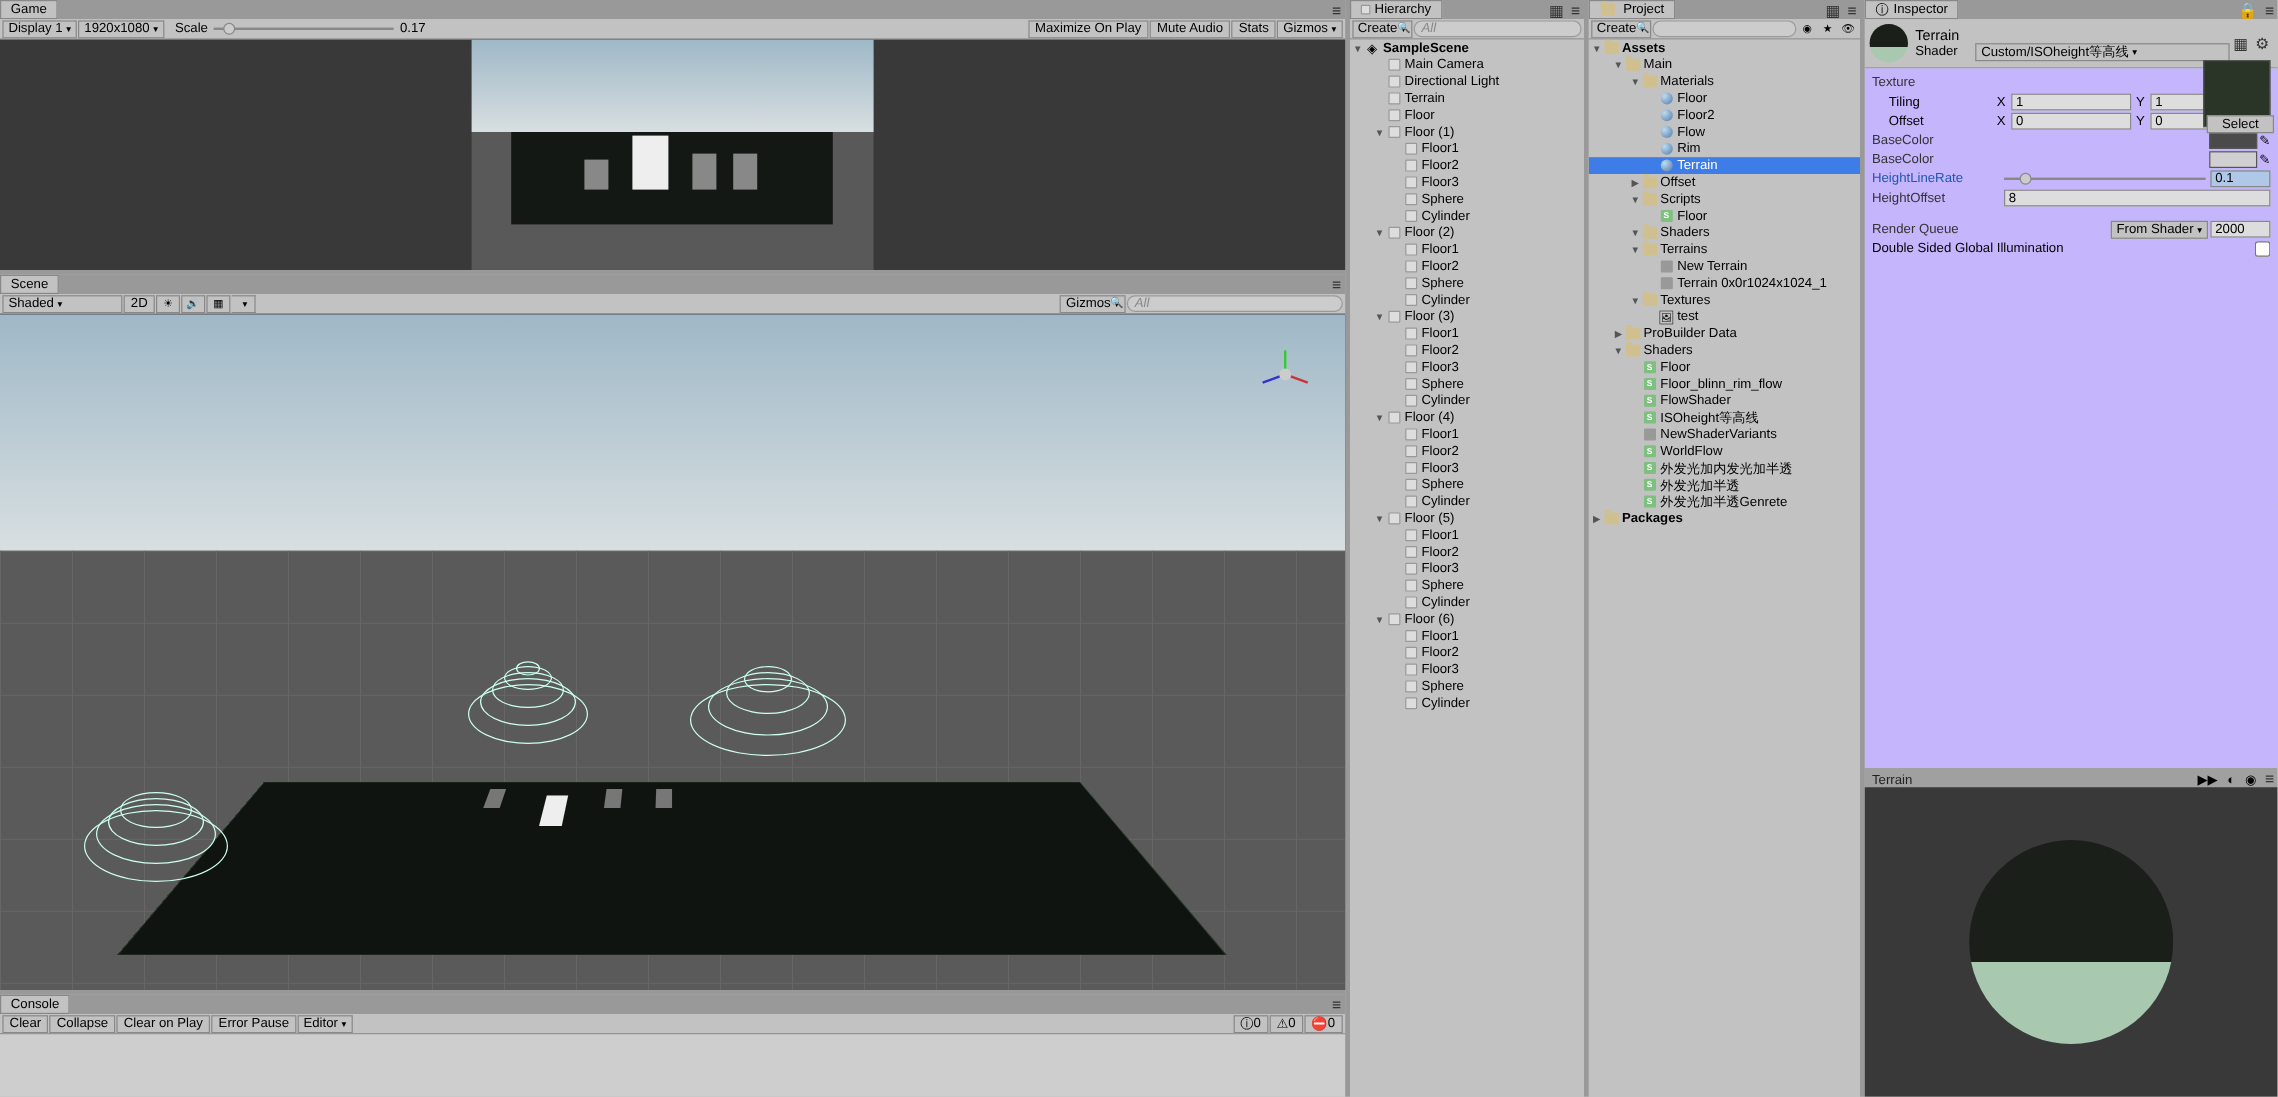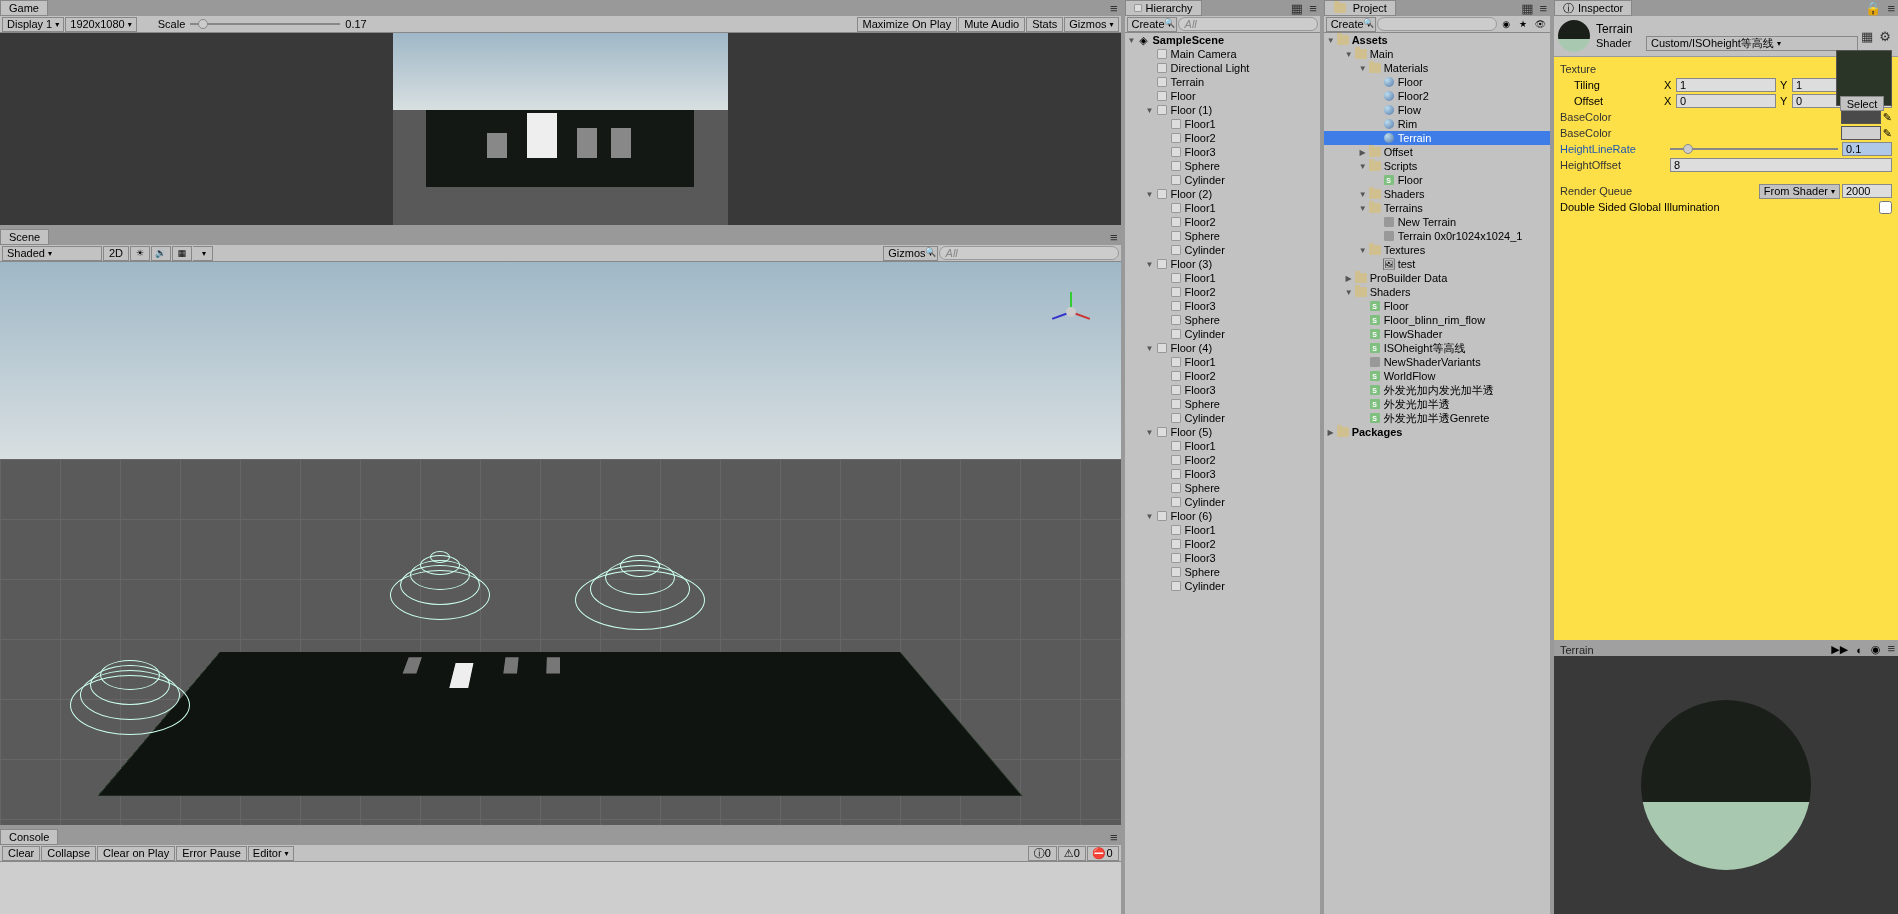--- a/index.html
+++ b/index.html
@@ -58,21 +58,21 @@
         </div>
       <span class="panel-menu" style="margin-left:auto">≡</span>
     </div>
     <div class="toolbar">
       <div class="dropdown">
           <span>Display 1</span>
         </div>
       <div class="dropdown">
           <span>1920x1080</span>
         </div>
-      <span style="margin-left:20px">Scale</span>
+      <span style="margin-left:8px">Scale</span>
       <div class="slider" style="width:150px;flex:none;margin:0 4px">
           <div class="slider-track"></div>
           <div class="slider-thumb" style="left:5%"></div>
         </div>
       <span>0.17</span>
       <div style="flex:1"></div>
       <div class="btn">
           <span>Maximize On Play</span>
         </div>
       <div class="btn">
@@ -751,40 +751,40 @@
       <div class="row">
         <span style="width:50px">Shader</span>
         <div class="dropdown" style="flex:1">
             <span>Custom/ISOheight等高线</span>
           </div>
       </div>
     </div>
     <span class="panel-menu">▦</span>
     <span class="panel-menu">⚙</span>
   </div>
-  <div class="col" style="flex:1;background:#fde047;padding-top:4px">
+  <div class="col" style="flex:1;background:#c4b5fd;padding-top:4px">
     <div class="insp-row">
       <span class="insp-label">Texture</span>
       <div style="flex:1"></div>
       <div style="width:56px;height:56px;background:#2a3528;border:1px solid #555;position:absolute;right:6px;top:50px"></div>
     </div>
     <div class="insp-row" style="padding-left:20px">
       <span style="width:90px">Tiling</span>
       <span style="width:12px">X</span>
       <input class="insp-input" style="width: 100px;" value="1">
       <span style="width:12px;margin-left:4px">Y</span>
       <input class="insp-input" style="width: 100px;" value="1">
     </div>
     <div class="insp-row" style="padding-left:20px">
       <span style="width:90px">Offset</span>
       <span style="width:12px">X</span>
       <input class="insp-input" style="width: 100px;" value="0">
       <span style="width:12px;margin-left:4px">Y</span>
       <input class="insp-input" style="width: 100px;" value="0">
-      <div class="btn" style="position:absolute;right:14px;top:96px;width:44px;justify-content:center;font-size:9px">
+      <div class="btn" style="position:absolute;right:3px;top:96px;width:56px;justify-content:center;font-size:9px">
           <span>Select</span>
         </div>
     </div>
     <div class="insp-row">
       <span class="insp-label">BaseColor</span>
       <div style="flex:1"></div>
       <div class="color-swatch" style="background:#4a4a4a"></div>
       <span style="margin-left:2px">✎</span>
     </div>
     <div class="insp-row">

